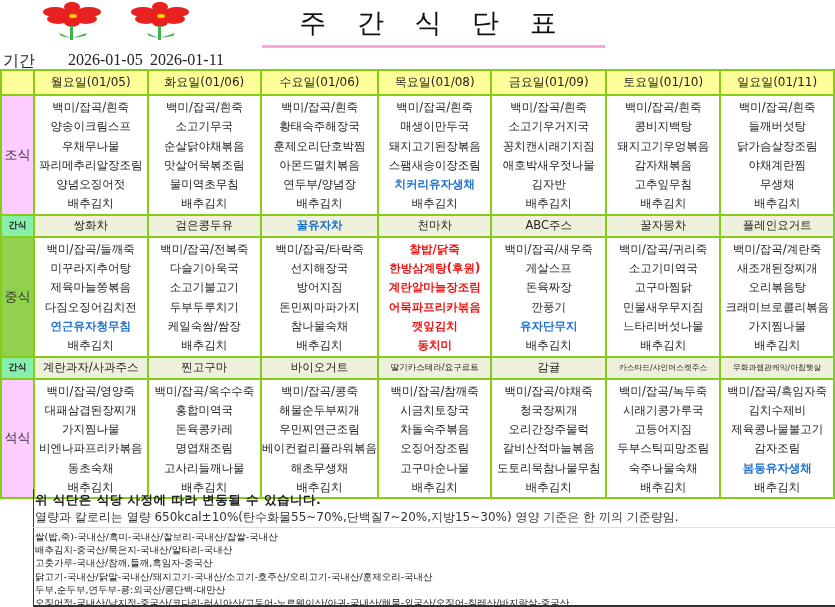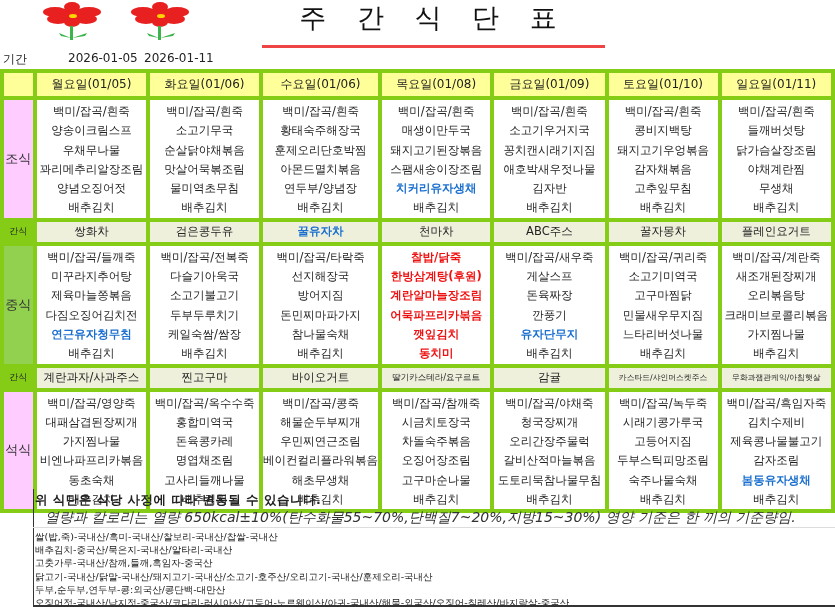--- a/index.html
+++ b/index.html
@@ -1,41 +1,41 @@
 <!DOCTYPE html>
 <html><head>
 <meta charset="utf-8">
 <style>
   html, body { margin:0; padding:0; background:#ffffff; }
   body { width:835px; height:607px; overflow:hidden; font-family:"DejaVu Sans", "Liberation Sans", sans-serif; color:#222; position:relative; }
   .flower { position:absolute; top:2px; width:78px; height:38px; }
-  .title-box { position:absolute; left:262px; top:0; width:343px; height:45px; border-bottom:3px solid #ef4444; display:flex; justify-content:center; }
+  .title-box { position:absolute; left:262px; top:0; width:343px; height:45px; border-bottom:3px solid #f9a8d4; display:flex; align-items:center; justify-content:center; }
   .title { font-family:"DejaVu Serif", "Liberation Serif", serif; font-size:27px; letter-spacing:11px; color:#111; }
-  .period-row { position:absolute; top:47px; left:0; height:22px; width:739px; font-size:12px; }
+  .period-row { position:absolute; top:47px; left:0; height:22px; width:739px; font-size:16px;font-family:Liberation Serif, serif; }
   .period-label { position:absolute; left:3px; top:4px; }
   .period-start { position:absolute; left:68px; top:4px; }
-  .period-end { position:absolute; left:144px; top:4px; }
+  .period-end { position:absolute; left:150px; top:4px; }
   table.menu { position:absolute; left:0; top:69px; border-collapse:collapse; table-layout:fixed; }
-  table.menu td, table.menu th { border:4px solid #84cc16; padding:0; text-align:center; overflow:hidden; white-space:nowrap; }
+  table.menu td, table.menu th { border:2px solid #84cc16; padding:0; text-align:center; overflow:hidden; white-space:nowrap; }
   th.day { background:#ffff99; font-weight:normal; font-size:12px; height:23px; border-top:2px solid #333; }
   th.corner { background:#ffff99; border-top:2px solid #333; }
   td.meal-label { font-size:13px; color:#333; }
   .pink { background:#ffccff; }
   .green { background:#92d050; }
-  .snack-label { background:#84cc16; font-size:9px; }
+  .snack-label { background:#86efac; font-size:9px;font-weight:bold; }
   .snack { background:#eef0dc; font-size:11.5px; height:20px; }
   .cell { font-size:11.5px; line-height:19.3px; vertical-align:top; padding-top:2px !important; }
   .cell div { height:19.3px; }
   .blue { color:#1a6fcf; font-weight:bold; }
   .red { color:#ee1111; font-weight:bold; }
   .tiny { font-size:8.5px !important; }
   .tiny2 { font-size:7.8px !important; }
   .notice { position:absolute; left:33px; top:489px; width:800px; height:38px; }
   .notice-1 { position:absolute; left:2px; top:3px; font-size:12.5px; font-weight:bold; letter-spacing:0.5px; }
-  .notice-2 { position:absolute; left:12px; top:20px; font-size:14px; color:#333;font-style:italic; }
+  .notice-2 { position:absolute; left:2px; top:20px; font-size:12px; color:#333; }
   .divider { position:absolute; left:33px; top:527px; width:802px; height:1px; background:#ddd; }
   .origin { position:absolute; left:35px; top:530px; font-size:9.5px; line-height:13.2px; color:#222; }
   .bottom-line { position:absolute; left:33px; top:605px; width:802px; height:2px; background:#333; }
   .left-blank { position:absolute; left:0; top:489px; width:33px; height:118px; border-right:1px solid #333; }
 </style>
 </head>
 <body>
 
 <svg class="flower" style="left:33px;" viewBox="0 0 78 38">
   <ellipse cx="39" cy="12" rx="11" ry="7" fill="#e8201f"></ellipse>

